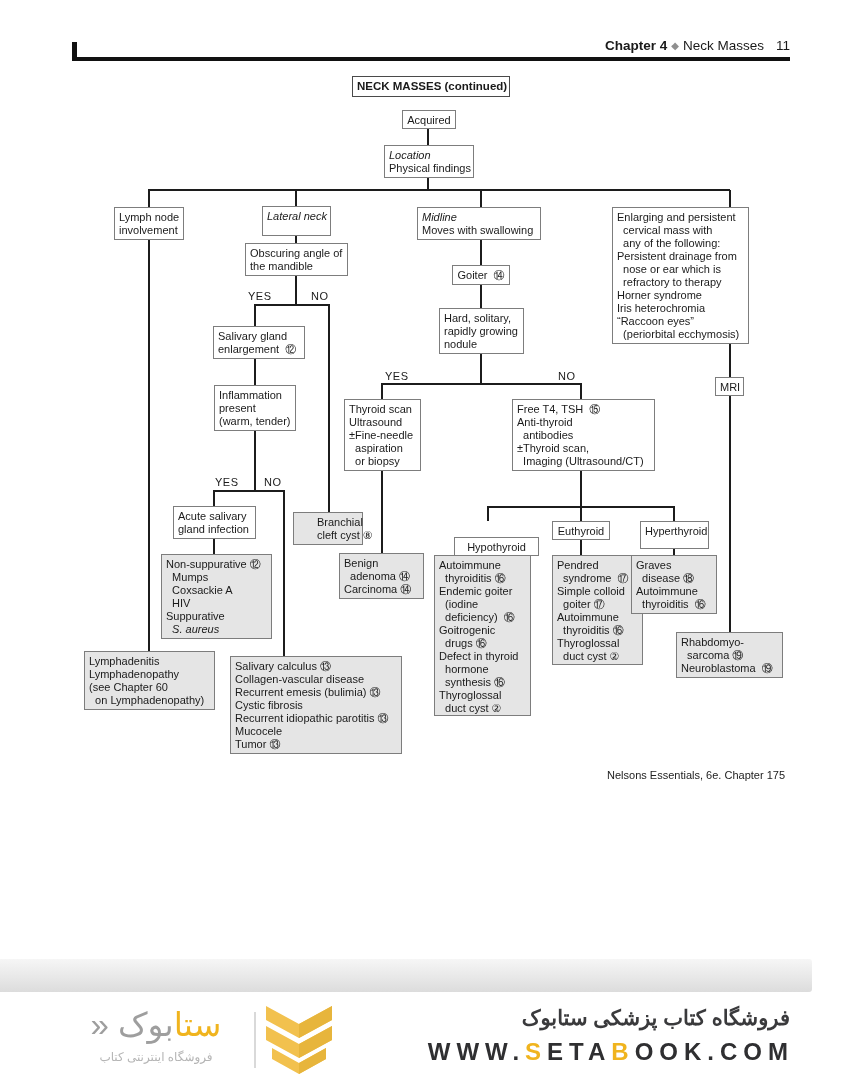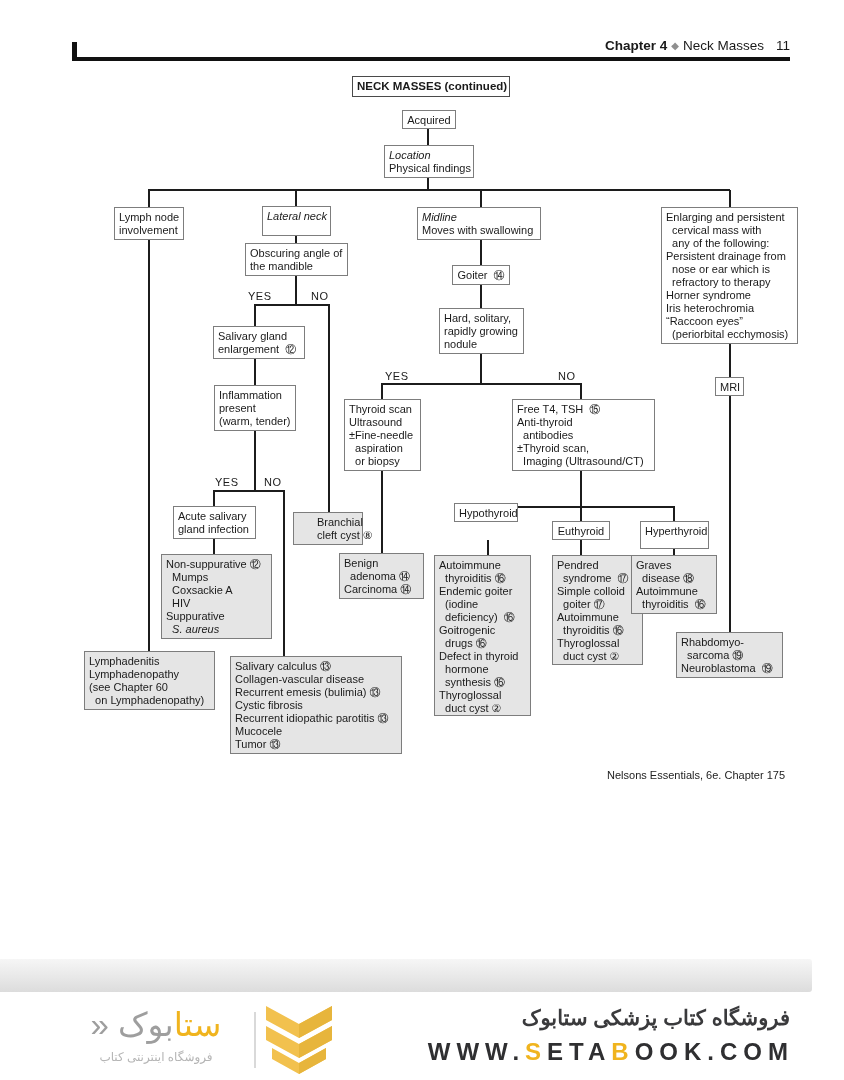--- a/index.html
+++ b/index.html
@@ -105,27 +105,27 @@
   <div class="node shaded" style="left:161px;top:554px;width:111px;height:85px;"><div>Non-suppurative ⑫</div><div>  Mumps</div><div>  Coxsackie A</div><div>  HIV</div><div>Suppurative</div><div class="it">  S. aureus</div></div>
   <div class="node shaded" style="left:84px;top:651px;width:131px;height:59px;"><div>Lymphadenitis</div><div>Lymphadenopathy</div><div>(see Chapter 60</div><div>  on Lymphadenopathy)</div></div>
   <div class="node shaded" style="left:230px;top:656px;width:172px;height:98px;"><div>Salivary calculus ⑬</div><div>Collagen-vascular disease</div><div>Recurrent emesis (bulimia) ⑬</div><div>Cystic fibrosis</div><div>Recurrent idiopathic parotitis ⑬</div><div>Mucocele</div><div>Tumor ⑬</div></div>
   <div class="node shaded" style="left:293px;top:512px;width:70px;height:33px;padding-left:23px;"><div>Branchial</div><div>cleft cyst ⑧</div></div>
   <div class="node" style="left:417px;top:207px;width:124px;height:33px;"><div class="it">Midline</div><div>Moves with swallowing</div></div>
   <div class="node c" style="left:452px;top:265px;width:58px;height:20px;"><div>Goiter  ⑭</div></div>
   <div class="node" style="left:439px;top:308px;width:85px;height:46px;"><div>Hard, solitary,</div><div>rapidly growing</div><div>nodule</div></div>
   <div class="node" style="left:344px;top:399px;width:77px;height:72px;"><div>Thyroid scan</div><div>Ultrasound</div><div>±Fine-needle</div><div>  aspiration</div><div>  or biopsy</div></div>
   <div class="node" style="left:512px;top:399px;width:143px;height:72px;"><div>Free T4, TSH  ⑮</div><div>Anti-thyroid</div><div>  antibodies</div><div>±Thyroid scan,</div><div>  Imaging (Ultrasound/CT)</div></div>
   <div class="node shaded" style="left:339px;top:553px;width:85px;height:46px;"><div>Benign</div><div>  adenoma ⑭</div><div>Carcinoma ⑭</div></div>
-  <div class="node c" style="left:454px;top:503px;width:64px;height:19px;"><div>Hypothyroid</div></div>
+  <div class="node c" style="left:454px;top:537px;width:85px;height:19px;"><div>Hypothyroid</div></div>
   <div class="node c" style="left:552px;top:521px;width:58px;height:19px;"><div>Euthyroid</div></div>
   <div class="node c" style="left:640px;top:521px;width:69px;height:28px;"><div>Hyperthyroid</div></div>
   <div class="node shaded" style="left:434px;top:555px;width:97px;height:161px;"><div>Autoimmune</div><div>  thyroiditis ⑯</div><div>Endemic goiter</div><div>  (iodine</div><div>  deficiency)  ⑯</div><div>Goitrogenic</div><div>  drugs ⑯</div><div>Defect in thyroid</div><div>  hormone</div><div>  synthesis ⑯</div><div>Thyroglossal</div><div>  duct cyst ②</div></div>
   <div class="node shaded" style="left:536px;top:555px;width:91px;height:110px;margin-left:16px;"><div>Pendred</div><div>  syndrome  ⑰</div><div>Simple colloid</div><div>  goiter ⑰</div><div>Autoimmune</div><div>  thyroiditis ⑯</div><div>Thyroglossal</div><div>  duct cyst ②</div></div>
   <div class="node shaded" style="left:631px;top:555px;width:86px;height:59px;"><div>Graves</div><div>  disease ⑱</div><div>Autoimmune</div><div>  thyroiditis  ⑯</div></div>
-  <div class="node" style="left:661px;top:207px;width:137px;height:137px;"><div>Enlarging and persistent</div><div>  cervical mass with</div><div>  any of the following:</div><div>Persistent drainage from</div><div>  nose or ear which is</div><div>  refractory to therapy</div><div>Horner syndrome</div><div>Iris heterochromia</div><div>“Raccoon eyes”</div><div>  (periorbital ecchymosis)</div></div>
+  <div class="node" style="left:612px;top:207px;width:137px;height:137px;"><div>Enlarging and persistent</div><div>  cervical mass with</div><div>  any of the following:</div><div>Persistent drainage from</div><div>  nose or ear which is</div><div>  refractory to therapy</div><div>Horner syndrome</div><div>Iris heterochromia</div><div>“Raccoon eyes”</div><div>  (periorbital ecchymosis)</div></div>
   <div class="node c" style="left:715px;top:377px;width:29px;height:19px;"><div>MRI</div></div>
   <div class="node shaded" style="left:676px;top:632px;width:107px;height:46px;"><div>Rhabdomyo-</div><div>  sarcoma ⑲</div><div>Neuroblastoma  ⑲</div></div>
 
   <div class="citation">Nelsons Essentials, 6e. Chapter 175</div>
 
   <div class="foot-bar"></div>
   <div class="brand-fa"><span class="accent">ستا</span><span>بوک</span><span> «</span></div>
   <div class="brand-tagline">فروشگاه اینترنتی کتاب</div>
   <span class="brand-divider"></span>
   <svg class="emblem" viewBox="0 0 66 72">

